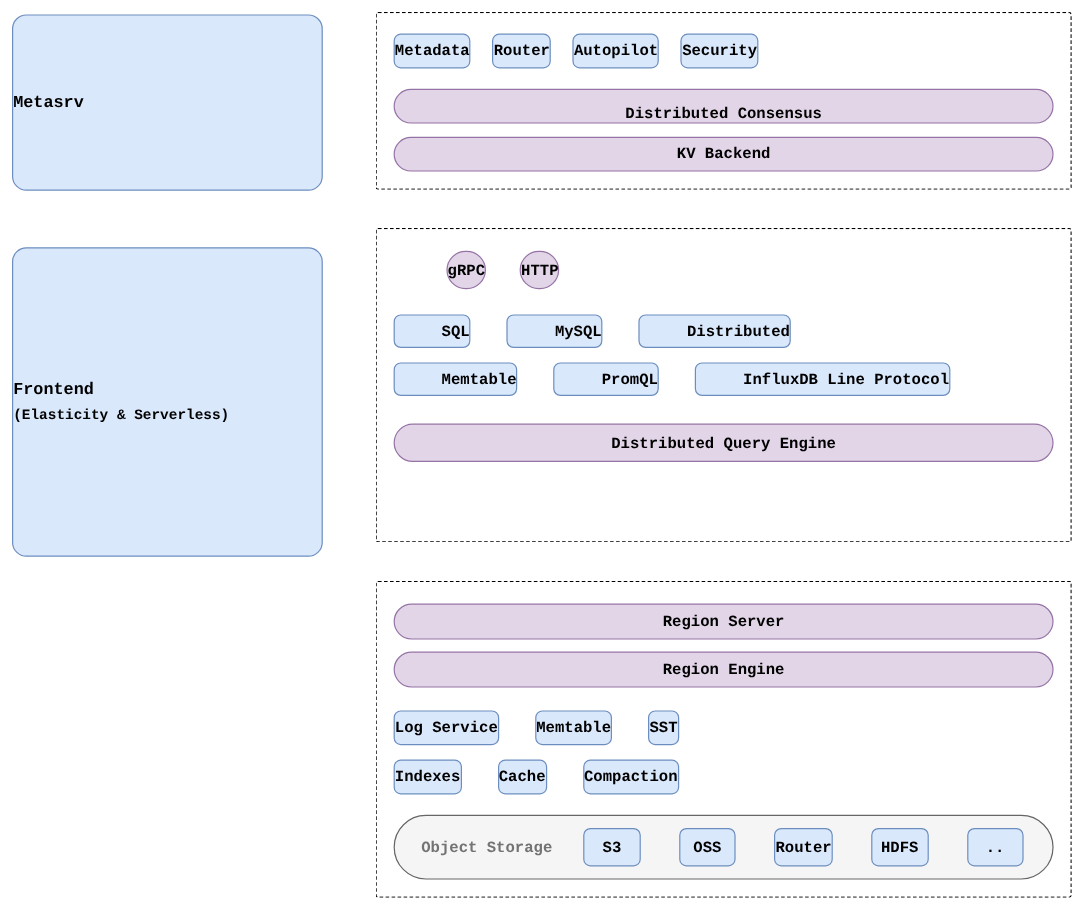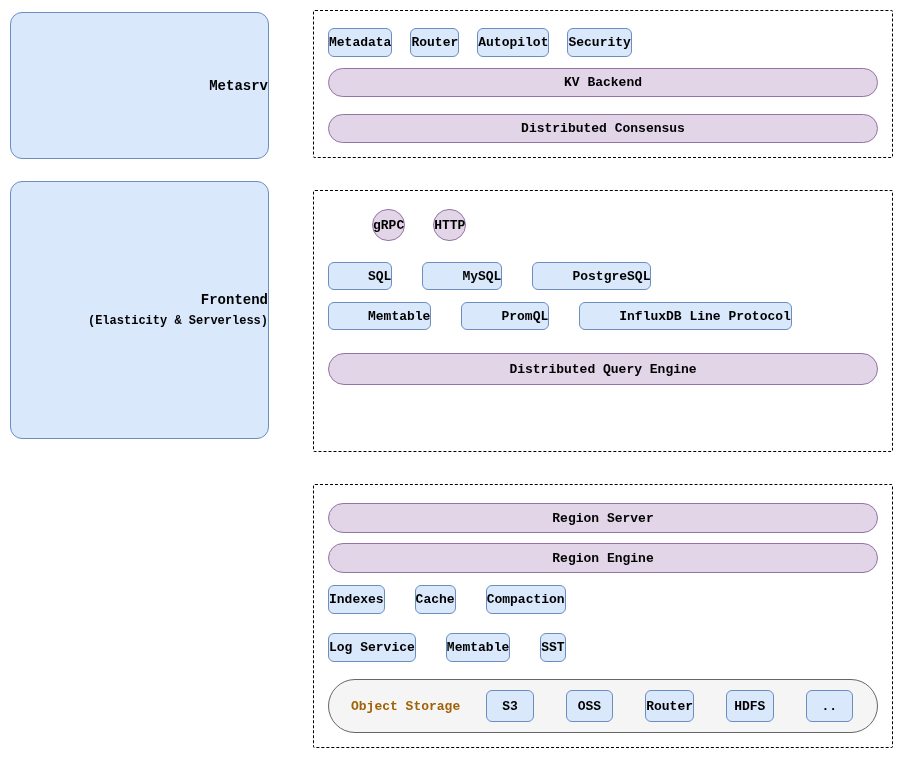--- a/index.html
+++ b/index.html
@@ -23,27 +23,27 @@
   }
 
   
   .side-box {
     position: absolute;
     background: var(--box-fill, #dae8fc);
     border: 1px solid var(--box-border, #6c8ebf);
     border-radius: 12px;
     display: flex;
     flex-direction: column;
-    align-items: flex-end;
+    align-items: flex-start;
     justify-content: center;
     box-sizing: border-box;
     text-align: center;
   }
   #side-metasrv  { left: 10px; top: 12px;  width: 259px; height: 147px; }
-  #side-frontend { left: 10px; top: 181px; width: 259px; height: 258px; }
+  #side-frontend { left: 10px; top: 206px; width: 259px; height: 258px; }
   #side-datanode { left: 10px; top: 487px; width: 259px; height: 261px; }
   .side-title    { font-size: 14px; line-height: 20px; }
   .side-subtitle { font-size: 12px; line-height: 18px; margin-top: 2px; }
 
   
   .panel {
     position: absolute;
     background: #ffffff;
     border: 1px dashed #000000;
     border-radius: 2px;
@@ -89,21 +89,21 @@
   .h28 { height: 28px; flex: none; }
   .h29 { height: 29px; flex: none; }
   .h30 { height: 30px; flex: none; }
   .h32 { height: 32px; flex: none; }
   .rowh28 { height: 28px; flex: none; }
   .rowh29 { height: 29px; flex: none; }
   .rowh32 { height: 32px; flex: none; margin-left: 44px; }
   .mt10 { margin-top: 10px; }
   .mt11 { margin-top: 11px; }
   .mt12 { margin-top: 12px; }
-  .mt17 { margin-top: 17px; }
+  .mt17 { margin-top: 17px; align-items: flex-end; }
   .mt18 { margin-top: 18px; }
   .mt19 { margin-top: 19px; }
   .mt20 { margin-top: 20px; }
   .mt21 { margin-top: 21px; }
   .mt23 { margin-top: 23px; }
   .h28 > .box, .rowh28 .box { height: 28px; padding-left: 39px; }
 
   
   .storage {
     background: var(--storage-fill, #f5f5f5);
@@ -111,21 +111,21 @@
     border-radius: 27px;
     height: 54px;
     flex: none;
     display: flex;
     align-items: center;
     box-sizing: border-box;
     padding: 0 24px 0 22px;
   }
   .storage-label {
     font-size: 13px;
-    color: #a16207;
+    color: #737373;
     white-space: nowrap;
     margin-right: 26px;
     flex: none;
   }
   .storage-boxes {
     flex: 1 1 0;
     display: flex;
     gap: 32px;
   }
   .storage-boxes .box {
@@ -149,54 +149,54 @@
   </div>
 
 
   <div class="panel" id="panel-metasrv">
     <div class="hrow gap18 mt17 rowh29">
       <div class="box f1 h29">Metadata</div>
       <div class="box f1 h29">Router</div>
       <div class="box f1 h29">Autopilot</div>
       <div class="box f1 h29">Security</div>
     </div>
+    <div class="pill h29 mt17">Distributed Consensus</div>
     <div class="pill h29 mt11">KV Backend</div>
-    <div class="pill h29 mt17">Distributed Consensus</div>
   </div>
 
   <div class="panel" id="panel-frontend">
     <div class="hrow gap28 mt18 rowh32">
       <div class="pill f1 h32">gRPC</div>
       <div class="pill f1 h32">HTTP</div>
     </div>
     <div class="hrow gap30 mt21 rowh28">
       <div class="box f1 h28">SQL</div>
       <div class="box f1 h28">MySQL</div>
-      <div class="box f1 h28">PostgreSQL</div>
+      <div class="box f1 h28">Distributed</div>
     </div>
     <div class="hrow gap30 mt12 rowh28">
       <div class="box f1 h28">Memtable</div>
       <div class="box f1 h28">PromQL</div>
       <div class="box f1 h28 small-text">InfluxDB Line Protocol</div>
     </div>
     <div class="pill h32 mt23">Distributed Query Engine</div>
   </div>
 
   <div class="panel" id="panel-datanode">
     <div class="pill h30 mt18">Region Server</div>
     <div class="pill h30 mt10">Region Engine</div>
+    <div class="hrow gap30 mt19 rowh29">
+      <div class="box f1 h29">Log Service</div>
+      <div class="box f1 h29">Memtable</div>
+      <div class="box f1 h29">SST</div>
+    </div>
     <div class="hrow gap30 mt12 rowh29">
       <div class="box f1 h29">Indexes</div>
       <div class="box f1 h29">Cache</div>
       <div class="box f1 h29">Compaction</div>
-    </div>
-    <div class="hrow gap30 mt19 rowh29">
-      <div class="box f1 h29">Log Service</div>
-      <div class="box f1 h29">Memtable</div>
-      <div class="box f1 h29">SST</div>
     </div>
     <div class="storage mt17">
       <div class="storage-label">Object Storage</div>
       <div class="storage-boxes">
         <div class="box">S3</div>
         <div class="box">OSS</div>
         <div class="box">Router</div>
         <div class="box">HDFS</div>
         <div class="box">..</div>
       </div>

